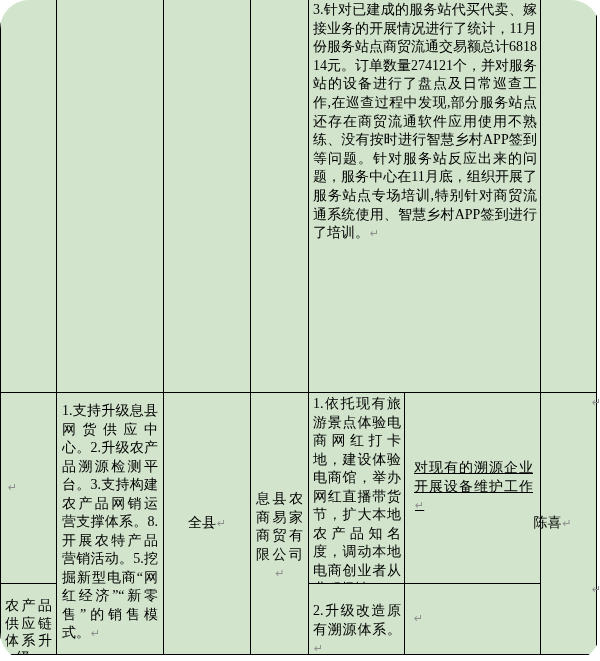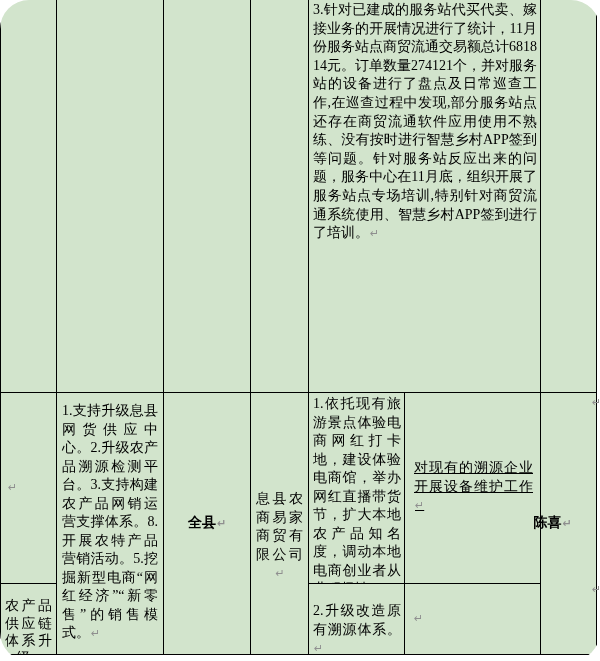--- a/index.html
+++ b/index.html
@@ -42,21 +42,20 @@
   }
   .v-center {
     display: flex;
     flex-direction: column;
     justify-content: center;
   }
   .hv-center {
     display: flex;
     align-items: center;
     justify-content: center;
-    font-weight: bold;
   }
   .center-text { text-align-last: center; margin-top: 28px; }
   .pmark {
     color: #8f8f8f;
     font-size: 11px;
     font-family: "DejaVu Sans", sans-serif;
     padding-left: 1px;
   }
   .float-mark {
     position: absolute;

